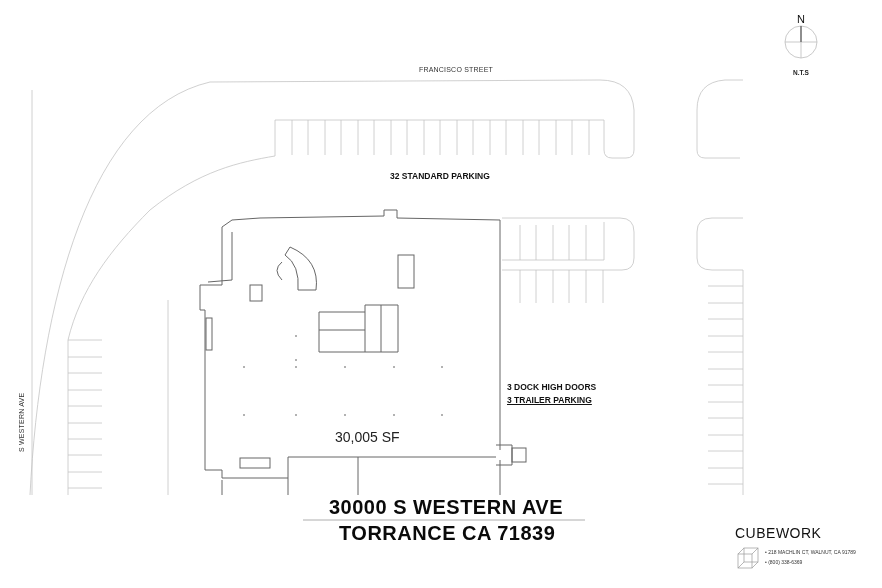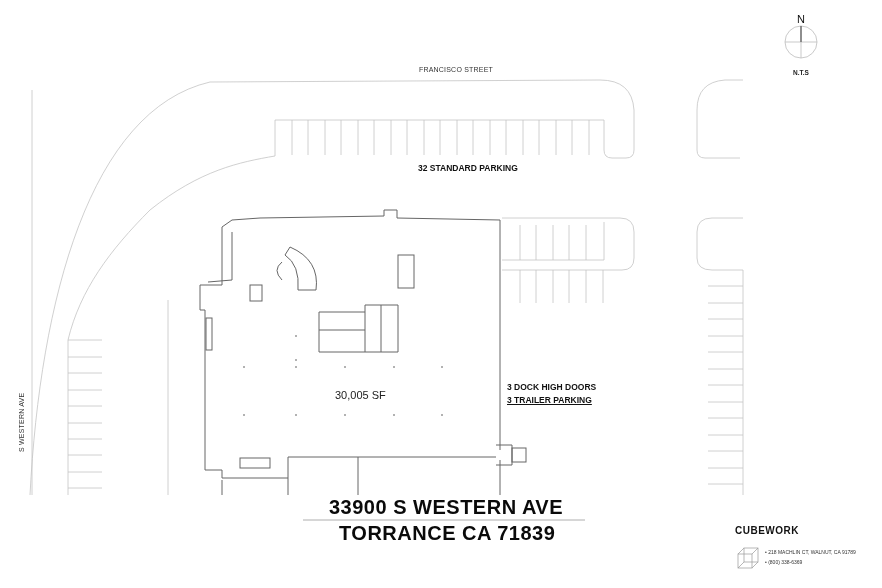--- a/index.html
+++ b/index.html
@@ -1,23 +1,23 @@
 <!DOCTYPE html>
 <html><head>
 <meta charset="utf-8">
 <style>
   html, body { margin:0; padding:0; background:#ffffff; }
   body { width:882px; height:588px; position:relative; overflow:hidden; font-family:"Liberation Sans", sans-serif; }
   svg.plan { position:absolute; left:0; top:0; }
   .lbl { position:absolute; color:#111; white-space:nowrap; }
   .street { font-size:7px; color:#333; letter-spacing:0.2px; }
   .bold-lbl { font-weight:bold; font-size:8.5px; }
-  .sf { font-size:11px; color:#222; }
+  .sf { font-size:14px; color:#222;margin-top:40px; }
   .addr { font-weight:bold; font-size:20px; letter-spacing:0.5px; color:#0a0a0a; }
-  .brand { font-weight:bold; font-size:10px; letter-spacing:0.5px; }
+  .brand { font-weight:normal; font-size:14px; letter-spacing:0.5px; }
   .small { font-size:5px; color:#333; }
   .north-n { font-size:11px; color:#111; }
   .nts { font-size:6.5px; font-weight:bold; color:#222; }
   .vert { position:absolute; transform-origin:left top; transform:rotate(-90deg); }
 </style>
 </head>
 <body>
 
 <svg class="plan" width="882" height="588" viewBox="0 0 882 588" xmlns="http://www.w3.org/2000/svg">
   <g fill="none" stroke="#c4c4c4" stroke-width="0.8">
@@ -151,27 +151,27 @@
     <line x1="738" y1="554" x2="744" y2="548"></line>
       <line x1="752" y1="554" x2="758" y2="548"></line>
     <line x1="738" y1="568" x2="744" y2="562"></line>
       <line x1="752" y1="568" x2="758" y2="562"></line>
   </g>
 </svg>
 
 <div class="lbl street" style="left:419px;top:66px;">FRANCISCO STREET</div>
 <div class="lbl street vert" style="left:18px;top:452px;">S WESTERN AVE</div>
 
-<div class="lbl bold-lbl" style="left:390px;top:163px;margin-left:28px;">32 STANDARD PARKING</div>
+<div class="lbl bold-lbl" style="left:390px;top:171px;">32 STANDARD PARKING</div>
 
 <div class="lbl sf" style="left:335px;top:389px;">30,005 SF</div>
 <div class="lbl bold-lbl" style="left:507px;top:382px;">3 DOCK HIGH DOORS</div>
 <div class="lbl bold-lbl" style="left:507px;top:395px;text-decoration:underline;">3 TRAILER PARKING</div>
 
-<div class="lbl addr" style="left:329px;top:496px;">33900 S WESTERN AVE</div>
+<div class="lbl addr" style="left:329px;top:496px;">30000 S WESTERN AVE</div>
 <div class="lbl addr" style="left:339px;top:522px;">TORRANCE CA 71839</div>
 
 <div class="lbl north-n" style="left:797px;top:13px;">N</div>
 <div class="lbl nts" style="left:793px;top:69px;">N.T.S</div>
 
 <div class="lbl brand" style="left:735px;top:525px;">CUBEWORK</div>
 <div class="lbl small" style="left:765px;top:549px;">
   <span>•</span>
   <span>218 MACHLIN CT, WALNUT, CA 91789</span>
 </div>

